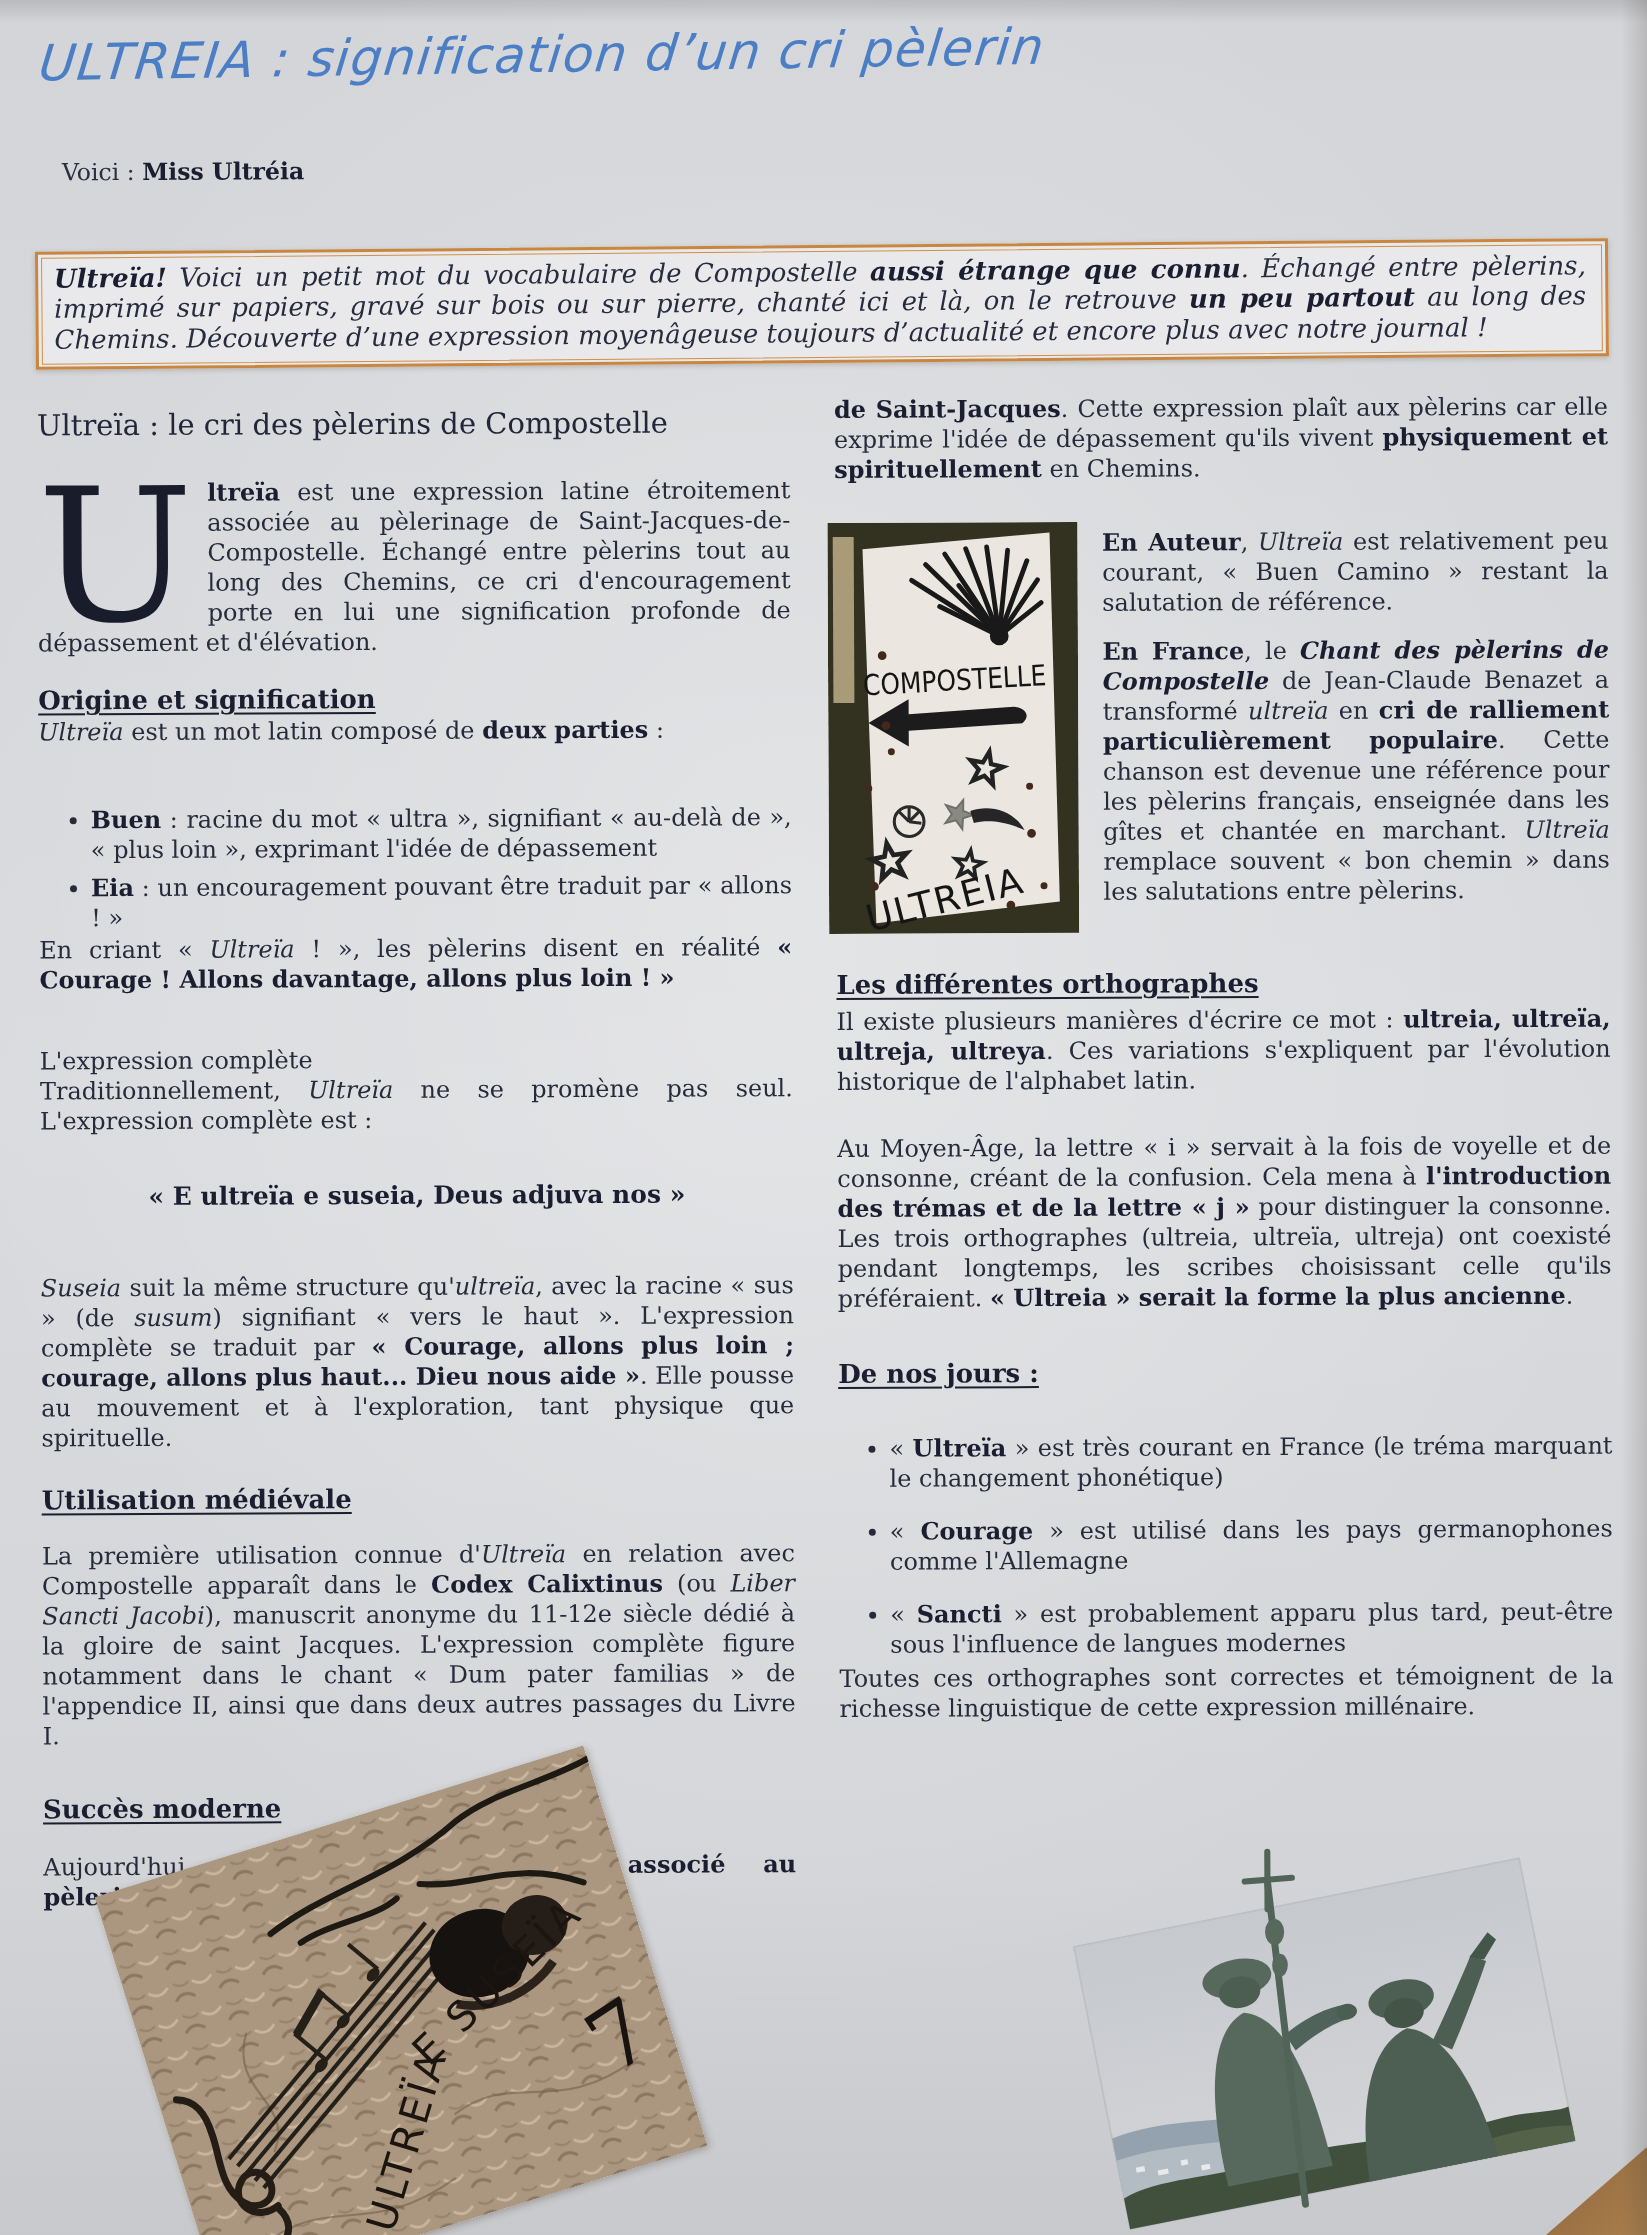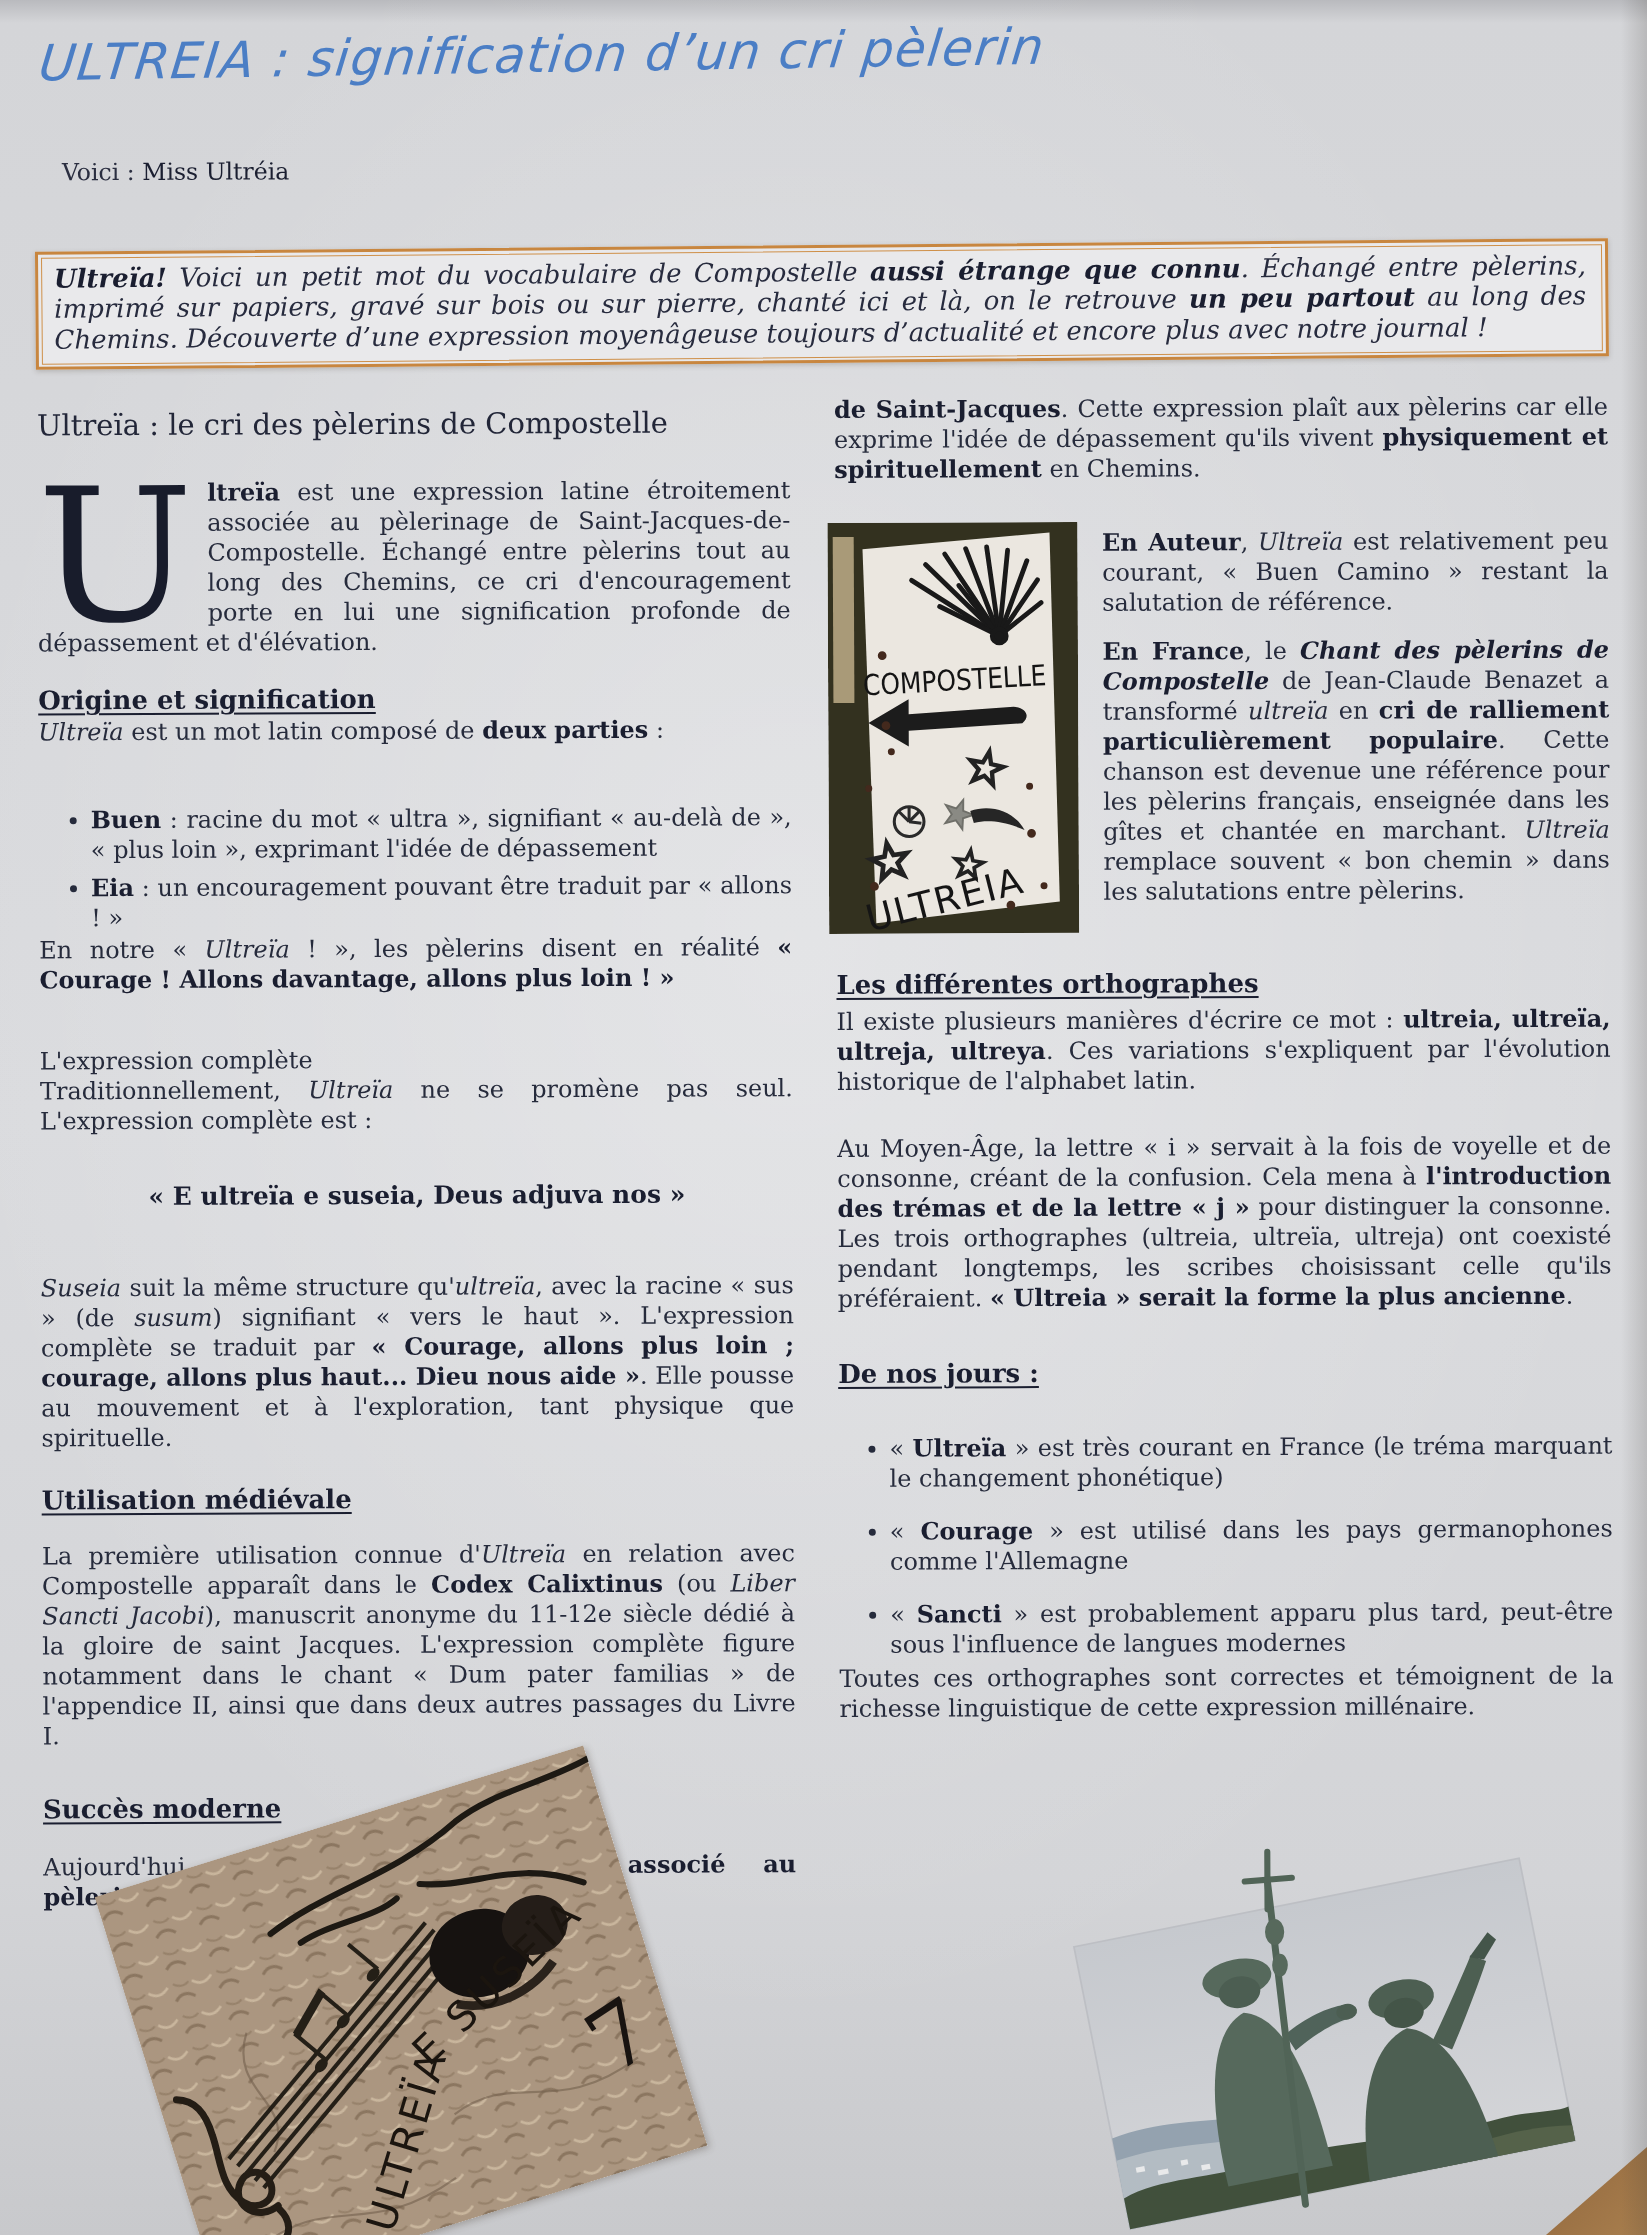--- a/index.html
+++ b/index.html
@@ -15,21 +15,21 @@
         background:linear-gradient(131deg,#8a6038,#a97f4e);
         clip-path:polygon(100% 22%,100% 100%,22% 100%);}
   .sheet{position:absolute;inset:0;transform:rotate(-0.25deg);}
 
   
   .title{position:absolute;left:44px;top:31px;width:1223px;
         font-family:"DejaVu Sans", sans-serif;font-style:italic;font-weight:400;
         font-size:50px;letter-spacing:1.3px;color:#4b7ec5;
         transform:skewX(-7deg) rotate(-0.7deg);transform-origin:0 50%;}
   .author{position:absolute;left:66px;top:155px;font-size:23.6px;color:#2a2e40;}
-  .author .b{font-weight:400;}
+  .author .b{font-weight:700;}
 
   
   .intro-box{position:absolute;left:39px;top:245px;width:1567px;
         border:3.5px solid #c8863f;background:#e9e9eb;transform:rotate(-0.25deg);
         box-shadow:0 1.7px 5.2px rgba(80,70,60,.25);}
   .intro-inner{border:1.7px solid #cf9049;margin:2.6px;padding:5.2px 15.7px 8.7px 12.2px;}
   .intro-inner p{margin:0;font-style:italic;font-size:26px;line-height:1.17;
         text-align:justify;color:#272b3e;}
 
   
@@ -107,21 +107,21 @@
         <p><span class="b">ltreïa</span><span> est une expression latine étroitement associée au pèlerinage de Saint-Jacques-de-Compostelle. Échangé entre pèlerins tout au long des Chemins, ce cri d'encouragement porte en lui une signification profonde de dépassement et d'élévation.</span></p>
       </div>
 
       <h3>Origine et signification</h3>
       <p class="ml" id="origin-para"><span class="i">Ultreïa</span><span> est un mot latin composé de </span><span class="b">deux parties</span><span> :</span></p>
 
       <ul class="dots">
         <li><span class="b">Buen</span><span> : racine du mot « ultra », signifiant « au-delà de », « plus loin », exprimant l'idée de dépassement</span></li>
         <li><span class="b">Eia</span><span> : un encouragement pouvant être traduit par « allons ! »</span></li>
       </ul>
-      <p id="crying"><span>En notre « </span><span class="i">Ultreïa</span><span> ! », les pèlerins disent en réalité </span><span class="b">« Courage ! Allons davantage, allons plus loin ! »</span></p>
+      <p id="crying"><span>En criant « </span><span class="i">Ultreïa</span><span> ! », les pèlerins disent en réalité </span><span class="b">« Courage ! Allons davantage, allons plus loin ! »</span></p>
 
       <div id="expr-block">
         <p>L'expression complète</p>
         <p><span>Traditionnellement, </span><span class="i">Ultreïa</span><span> ne se promène pas seul. L'expression complète est :</span></p>
       </div>
 
       <p id="quote" class="b">« E ultreïa e suseia, Deus adjuva nos »</p>
 
       <p id="suseia"><span class="i">Suseia</span><span> suit la même structure qu'</span><span class="i">ultreïa</span><span>, avec la racine « sus » (de </span><span class="i">susum</span><span>) signifiant « vers le haut ». L'expression complète se traduit par </span><span class="b">« Courage, allons plus loin ; courage, allons plus haut... Dieu nous aide »</span><span>. Elle pousse au mouvement et à l'exploration, tant physique que spirituelle.</span></p>
 

